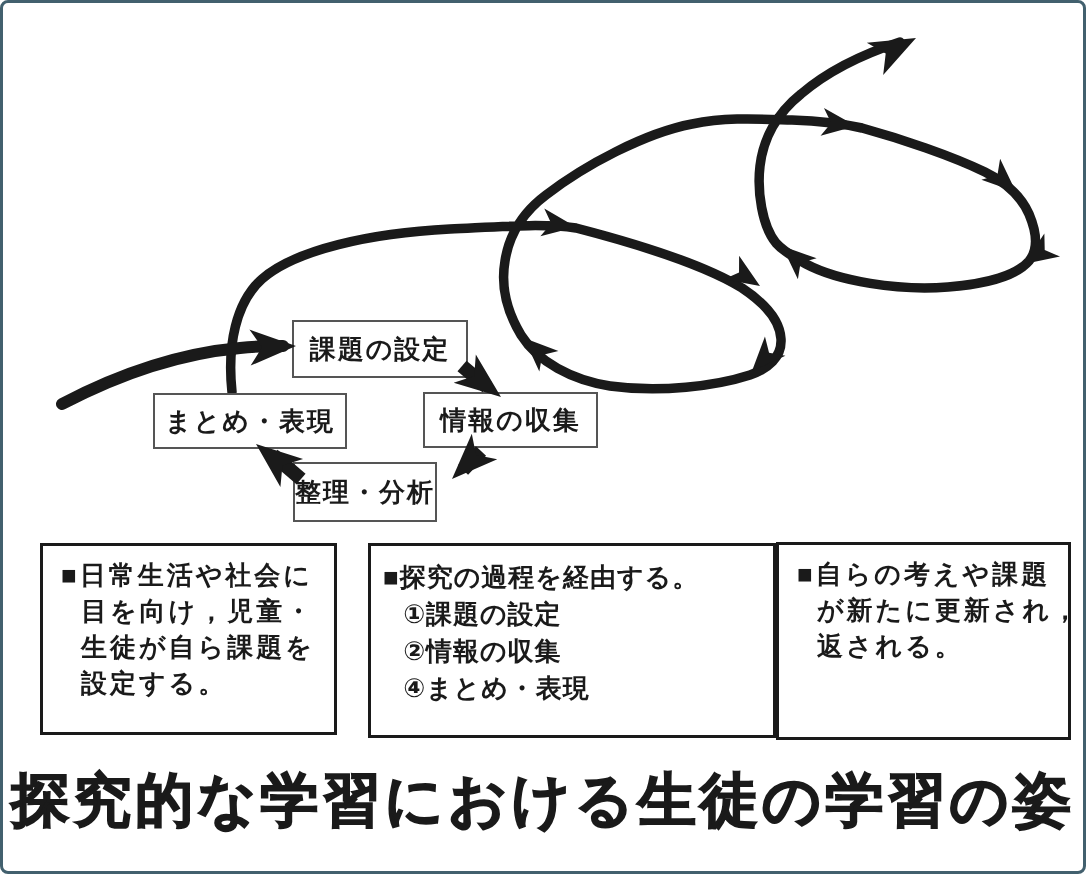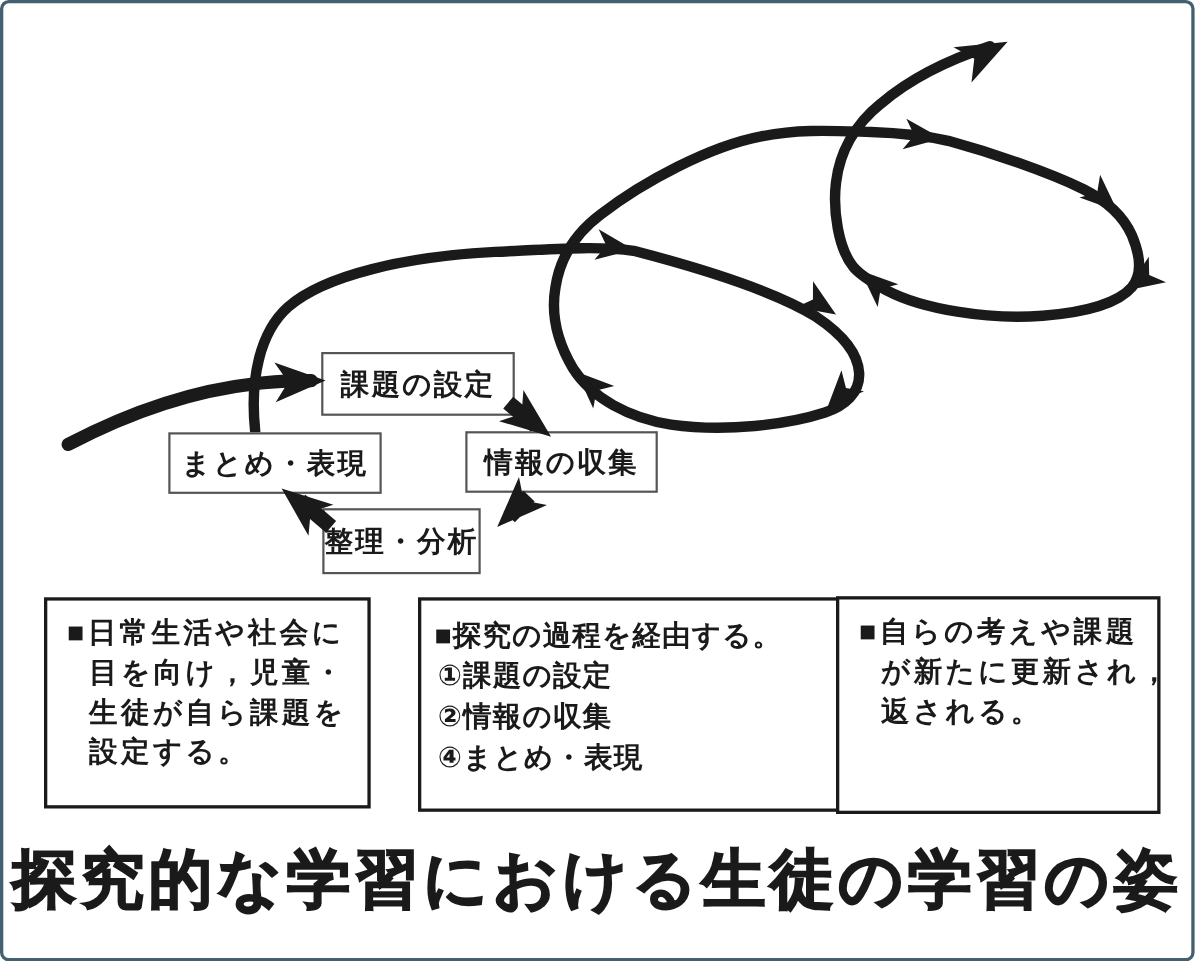--- a/index.html
+++ b/index.html
@@ -21,21 +21,21 @@
   }
   .note{
     position:absolute;z-index:2;background:#fff;border:3px solid #1a1a1a;
     box-sizing:border-box;font-weight:bold;font-size:26px;
   }
   .note .nl{line-height:36px;white-space:nowrap;}
   .note-a{padding:11px 6px 0 18px;letter-spacing:3px;}
   .note-b{padding:13px 6px 0 12px;letter-spacing:1px;}
   .note-b .nl{line-height:37px;}
   .note-a .rest{margin-left:20px;}
-  .note-b .rest{margin-left:3px;}
+  .note-b .rest{margin-left:20px;}
   .title{
     position:absolute;z-index:2;left:0;top:756px;width:100%;
     text-align:center;font-size:58px;font-weight:bold;letter-spacing:4px;
     line-height:1.5;white-space:nowrap;
     -webkit-text-stroke:1.6px #1a1a1a;
   }
 </style>
 </head>
 <body>
 
@@ -113,26 +113,26 @@
   </g>
 </svg>
 
 <div class="note note-a" style="left:40px;top:543px;width:297px;height:192px;">
   <div class="nl first">■日常生活や社会に</div>
   <div class="nl rest">目を向け，児童・</div>
   <div class="nl rest">生徒が自ら課題を</div>
   <div class="nl rest">設定する。</div>
 </div>
 
-<div class="note note-b" style="left:380px;top:543px;width:408px;height:195px;">
+<div class="note note-b" style="left:368px;top:543px;width:408px;height:195px;">
   <div class="nl first">■探究の過程を経由する。</div>
   <div class="nl rest">①課題の設定</div>
   <div class="nl rest">②情報の収集</div>
   <div class="nl rest">④まとめ・表現</div>
 </div>
 
-<div class="note note-a" style="left:760px;top:542px;width:295px;height:198px;">
+<div class="note note-a" style="left:776px;top:542px;width:295px;height:198px;">
   <div class="nl first">■自らの考えや課題</div>
   <div class="nl rest">が新たに更新され，</div>
   <div class="nl rest">返される。</div>
 </div>
 
 <div class="title">探究的な学習における生徒の学習の姿</div>
 
 </body></html>

